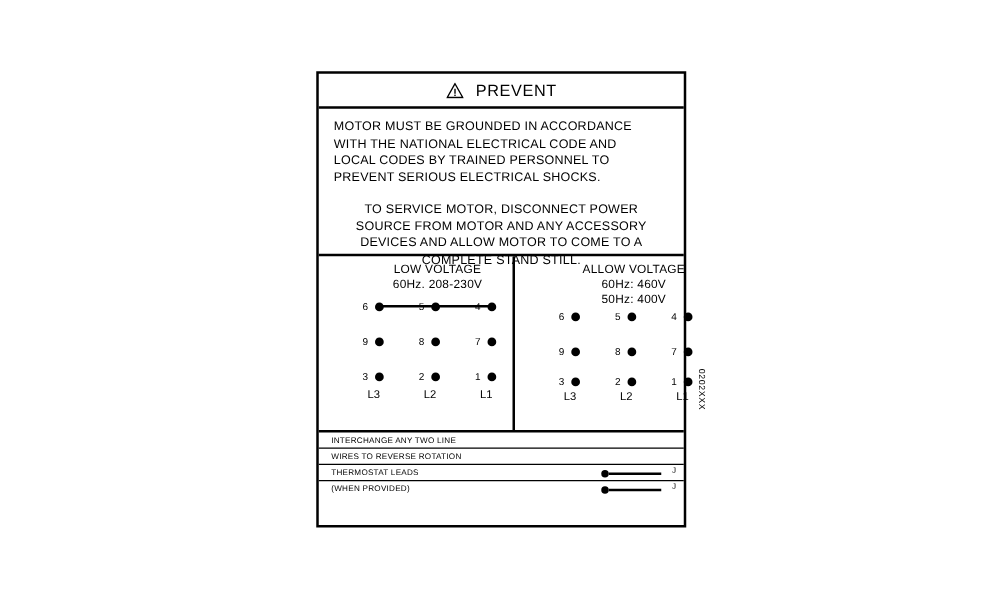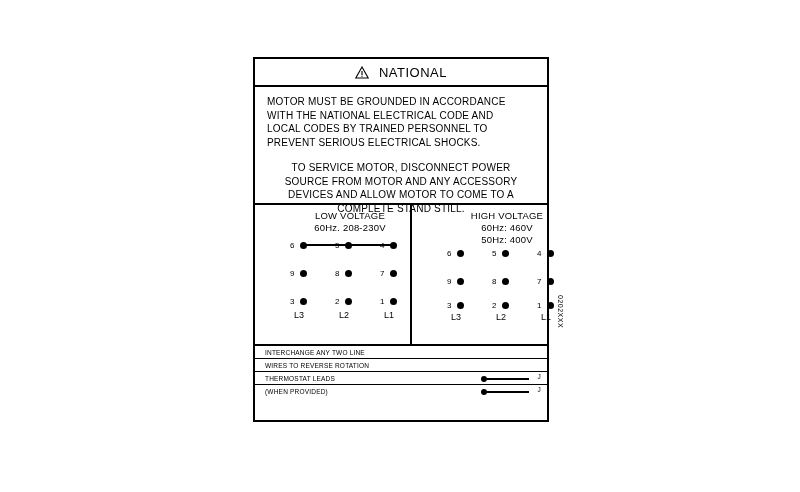--- a/index.html
+++ b/index.html
@@ -175,21 +175,21 @@
 <div class="label-plate">
 
   <div class="warning-bar">
     <span class="warn-tri">
       <svg width="14" height="13" viewBox="0 0 14 13">
         <polygon points="7,1 13.2,12 0.8,12" fill="none" stroke="#000" stroke-width="1.1"></polygon>
         <rect x="6.45" y="5" width="1.1" height="4" fill="#000"></rect>
         <rect x="6.45" y="9.7" width="1.1" height="1.1" fill="#000"></rect>
       </svg>
     </span>
-    <span class="warning-word">NATIONAL</span>
+    <span class="warning-word">PREVENT</span>
   </div>
 
   <div class="warning-body">
     <p>MOTOR MUST BE GROUNDED IN ACCORDANCE
 WITH THE NATIONAL ELECTRICAL CODE AND
 LOCAL CODES BY TRAINED PERSONNEL TO
 PREVENT SERIOUS ELECTRICAL SHOCKS.</p>
     <p class="second">TO SERVICE MOTOR, DISCONNECT POWER
 SOURCE FROM MOTOR AND ANY ACCESSORY
 DEVICES AND ALLOW MOTOR TO COME TO A
@@ -233,21 +233,21 @@
 
         <div class="terms" style="top:70px;">
           <span class="term c1">L3</span>
           <span class="term c2">L2</span>
           <span class="term c3">L1</span>
         </div>
       </div>
     </div>
 
     <div class="panel">
-      <div class="panel-title">HIGH VOLTAGE
+      <div class="panel-title">ALLOW VOLTAGE
 60Hz: 460V
 50Hz: 400V</div>
       <div class="diagram" style="height:74px;margin-top:2px;">
 
         <div class="row" style="top:0px;">
           <span class="nlabel c1">6</span>
           <span class="node c1"></span>
           <span class="nlabel c2">5</span>
           <span class="node c2"></span>
           <span class="nlabel c3">4</span>

